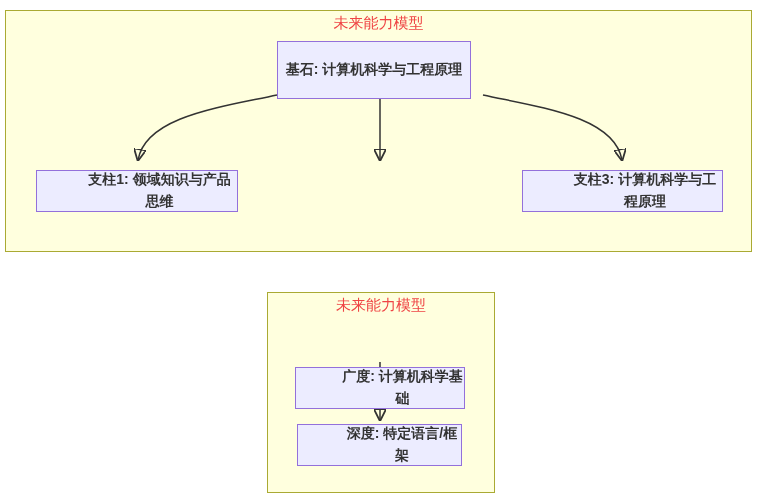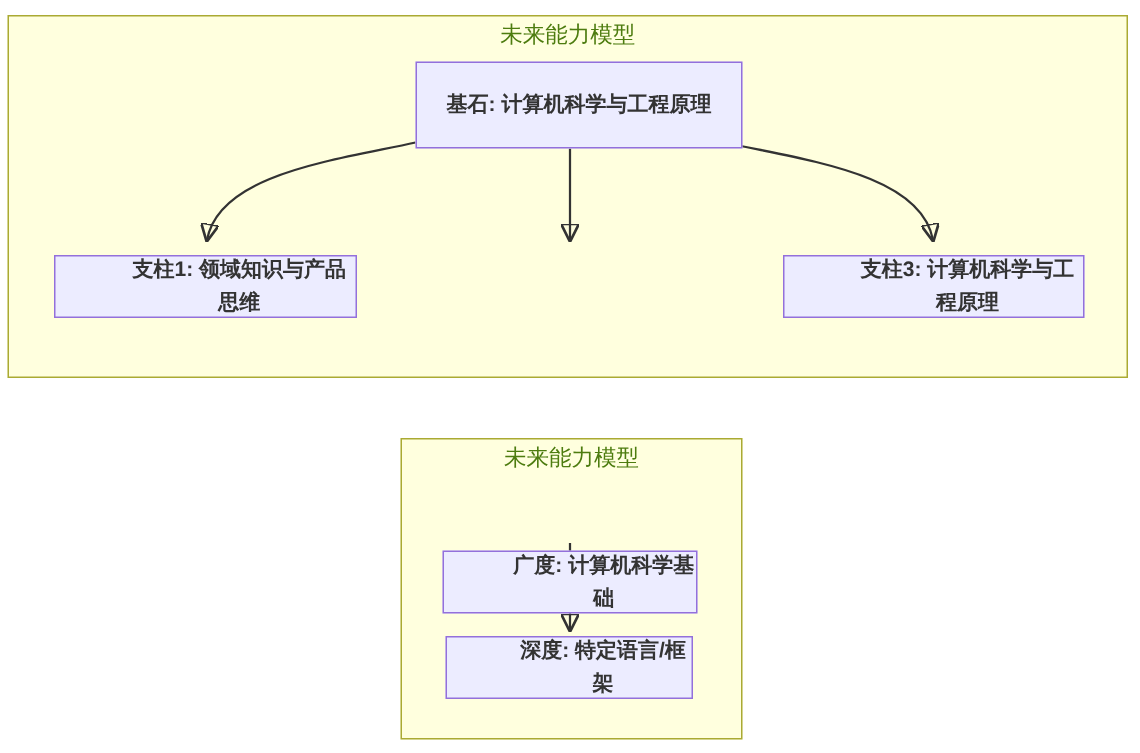--- a/index.html
+++ b/index.html
@@ -21,21 +21,21 @@
     border: 1px solid #AAAA33;
     box-sizing: border-box;
   }
   .cluster-title {
     position: absolute;
     top: 3px;
     left: 0;
     width: 100%;
     text-align: center;
     font-size: 15px;
-    color: #4d7c0f;
+    color: #ef4444;
   }
   .edges {
     position: absolute;
     left: 0;
     top: 0;
     pointer-events: none;
   }
   .edges path, .edges line {
     stroke: #333333;
     stroke-width: 1.5;
@@ -49,21 +49,21 @@
     display: flex;
     align-items: center;
     justify-content: center;
     text-align: center;
     font-size: 14px;
     font-weight: bold;
     color: #333333;
     line-height: 1.55;
     padding-left: 45px;
   }
-  #node-foundation { left: 277px; top: 41px;  width: 218px; height: 58px; padding: 0 1px; }
+  #node-foundation { left: 277px; top: 41px;  width: 194px; height: 58px; padding: 0 1px; }
   #node-pillar1    { left: 36px;  top: 170px; width: 202px; height: 42px; }
   #node-pillar2    { left: 277px; top: 163px; width: 206px; height: 55px; padding: 0 17px; }
   #node-pillar3    { left: 522px; top: 170px; width: 201px; height: 42px; }
   #node-breadth    { left: 295px; top: 320px; width: 170px; height: 42px; margin-top: 47px; }
   #node-depth      { left: 297px; top: 424px; width: 165px; height: 42px; }
   #cluster-future      { left: 5px;   top: 10px;  width: 747px; height: 242px; }
   #cluster-traditional { left: 267px; top: 292px; width: 228px; height: 201px; }
 </style>
 </head>
 <body>

